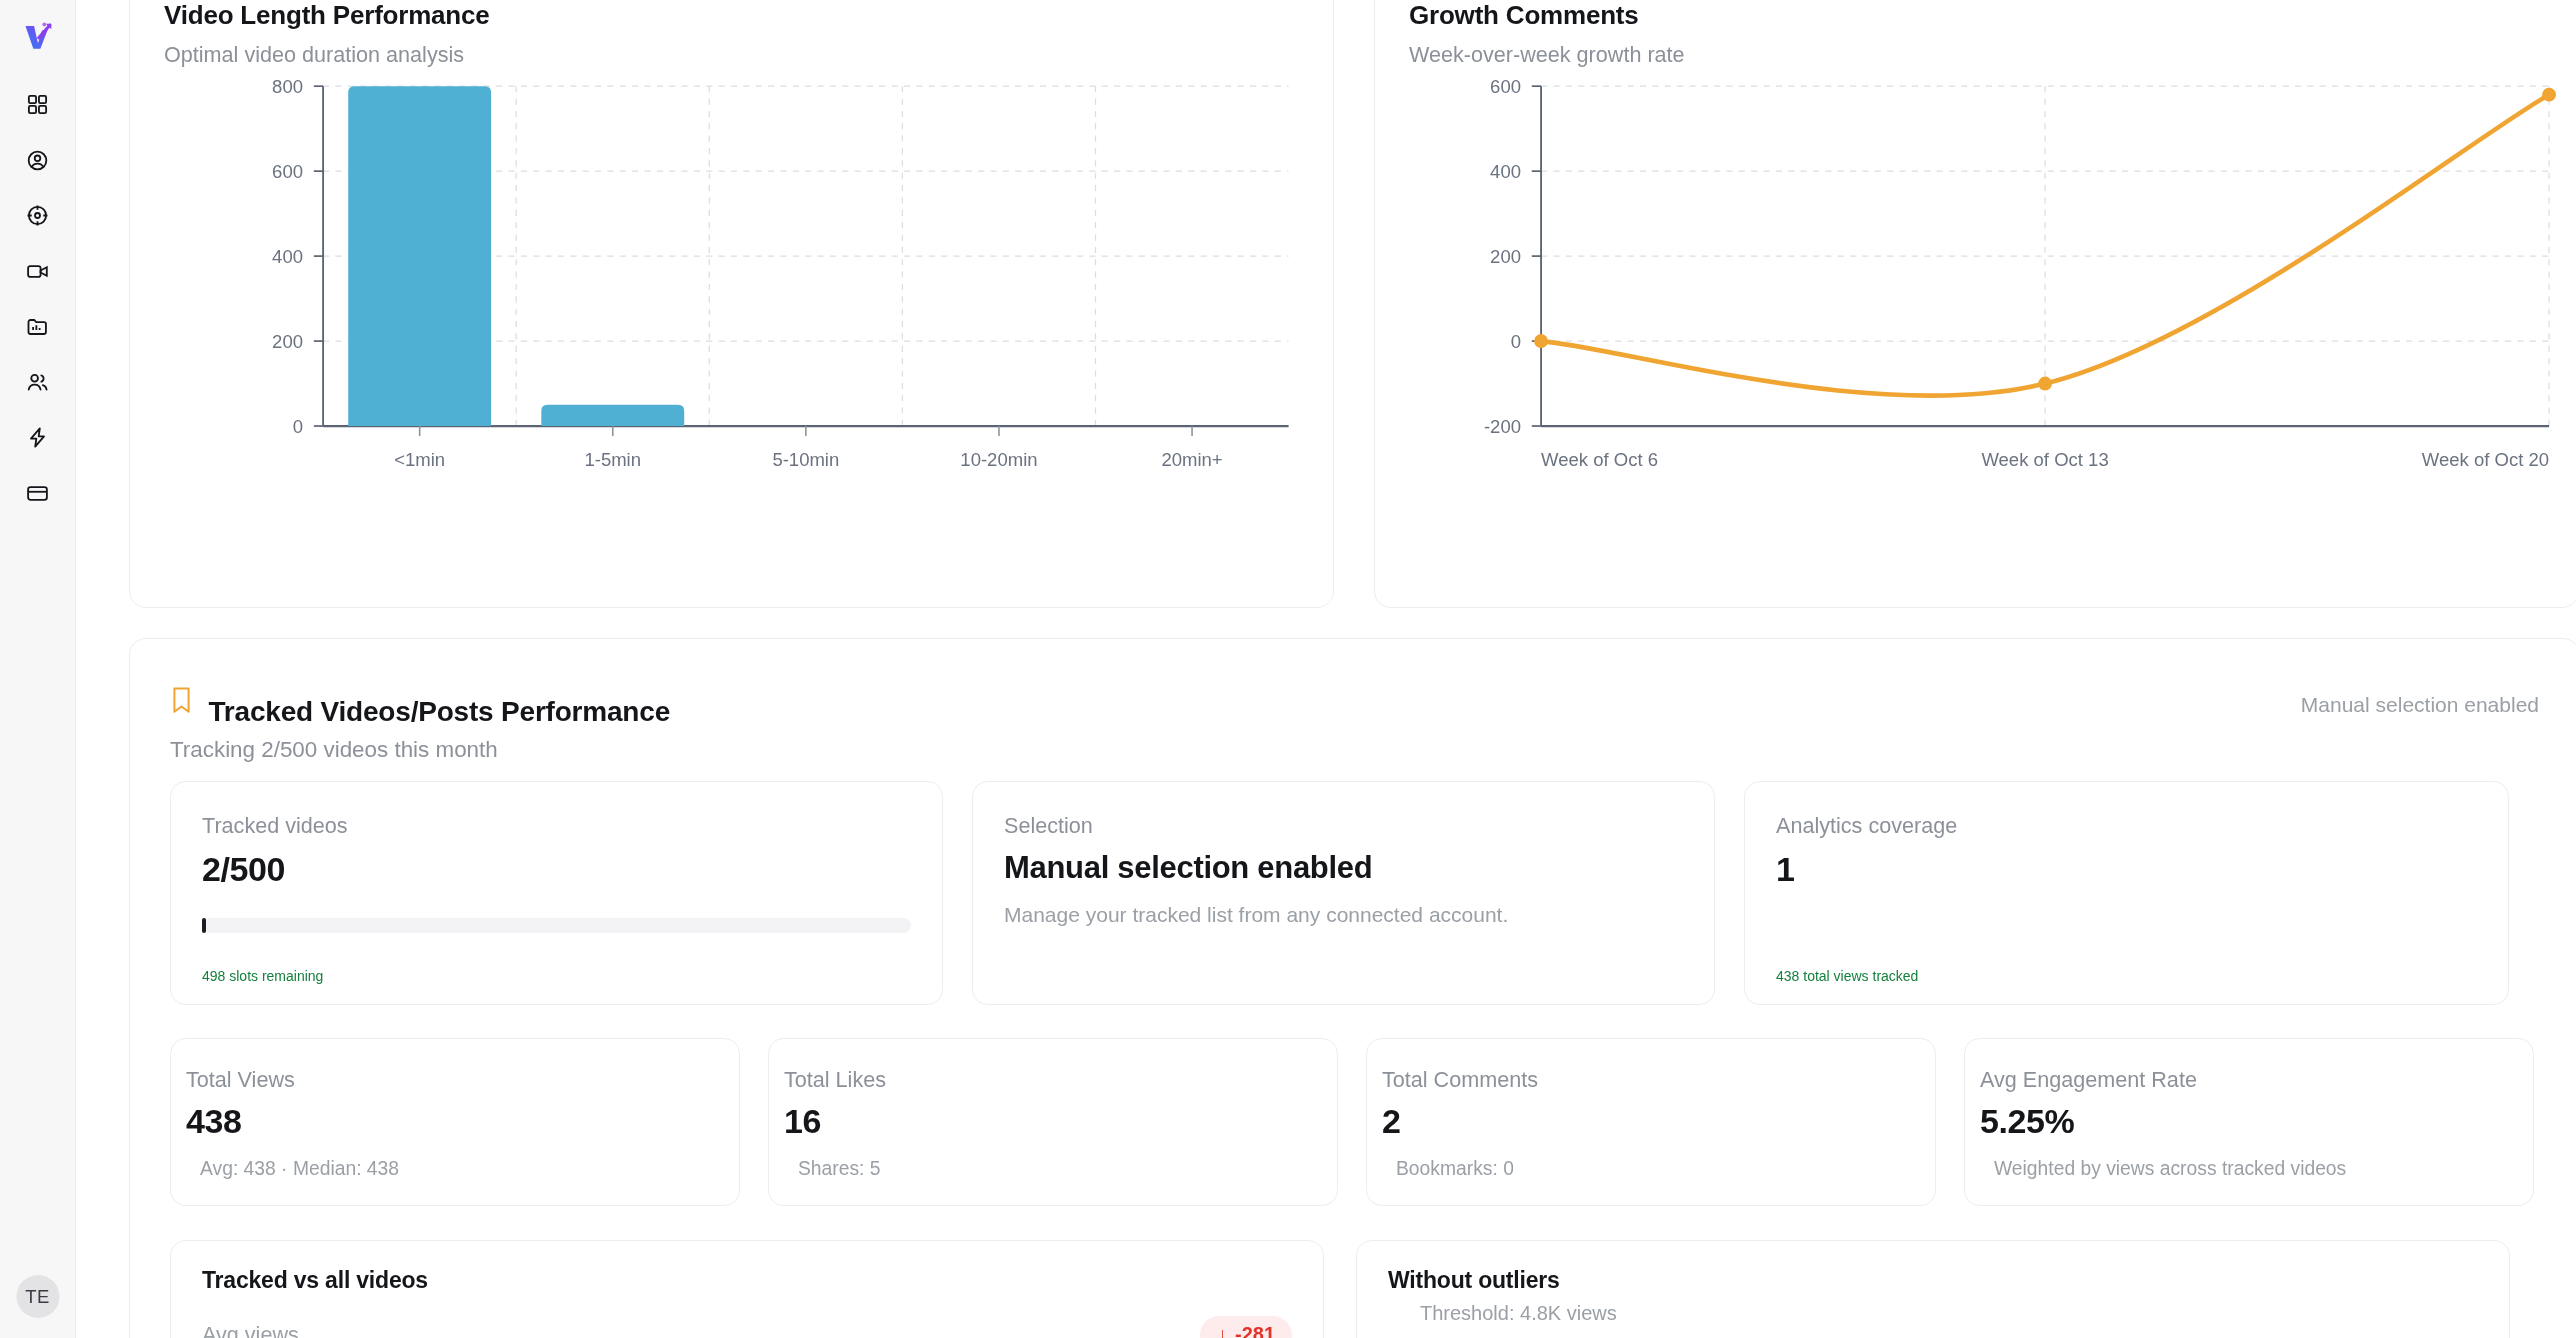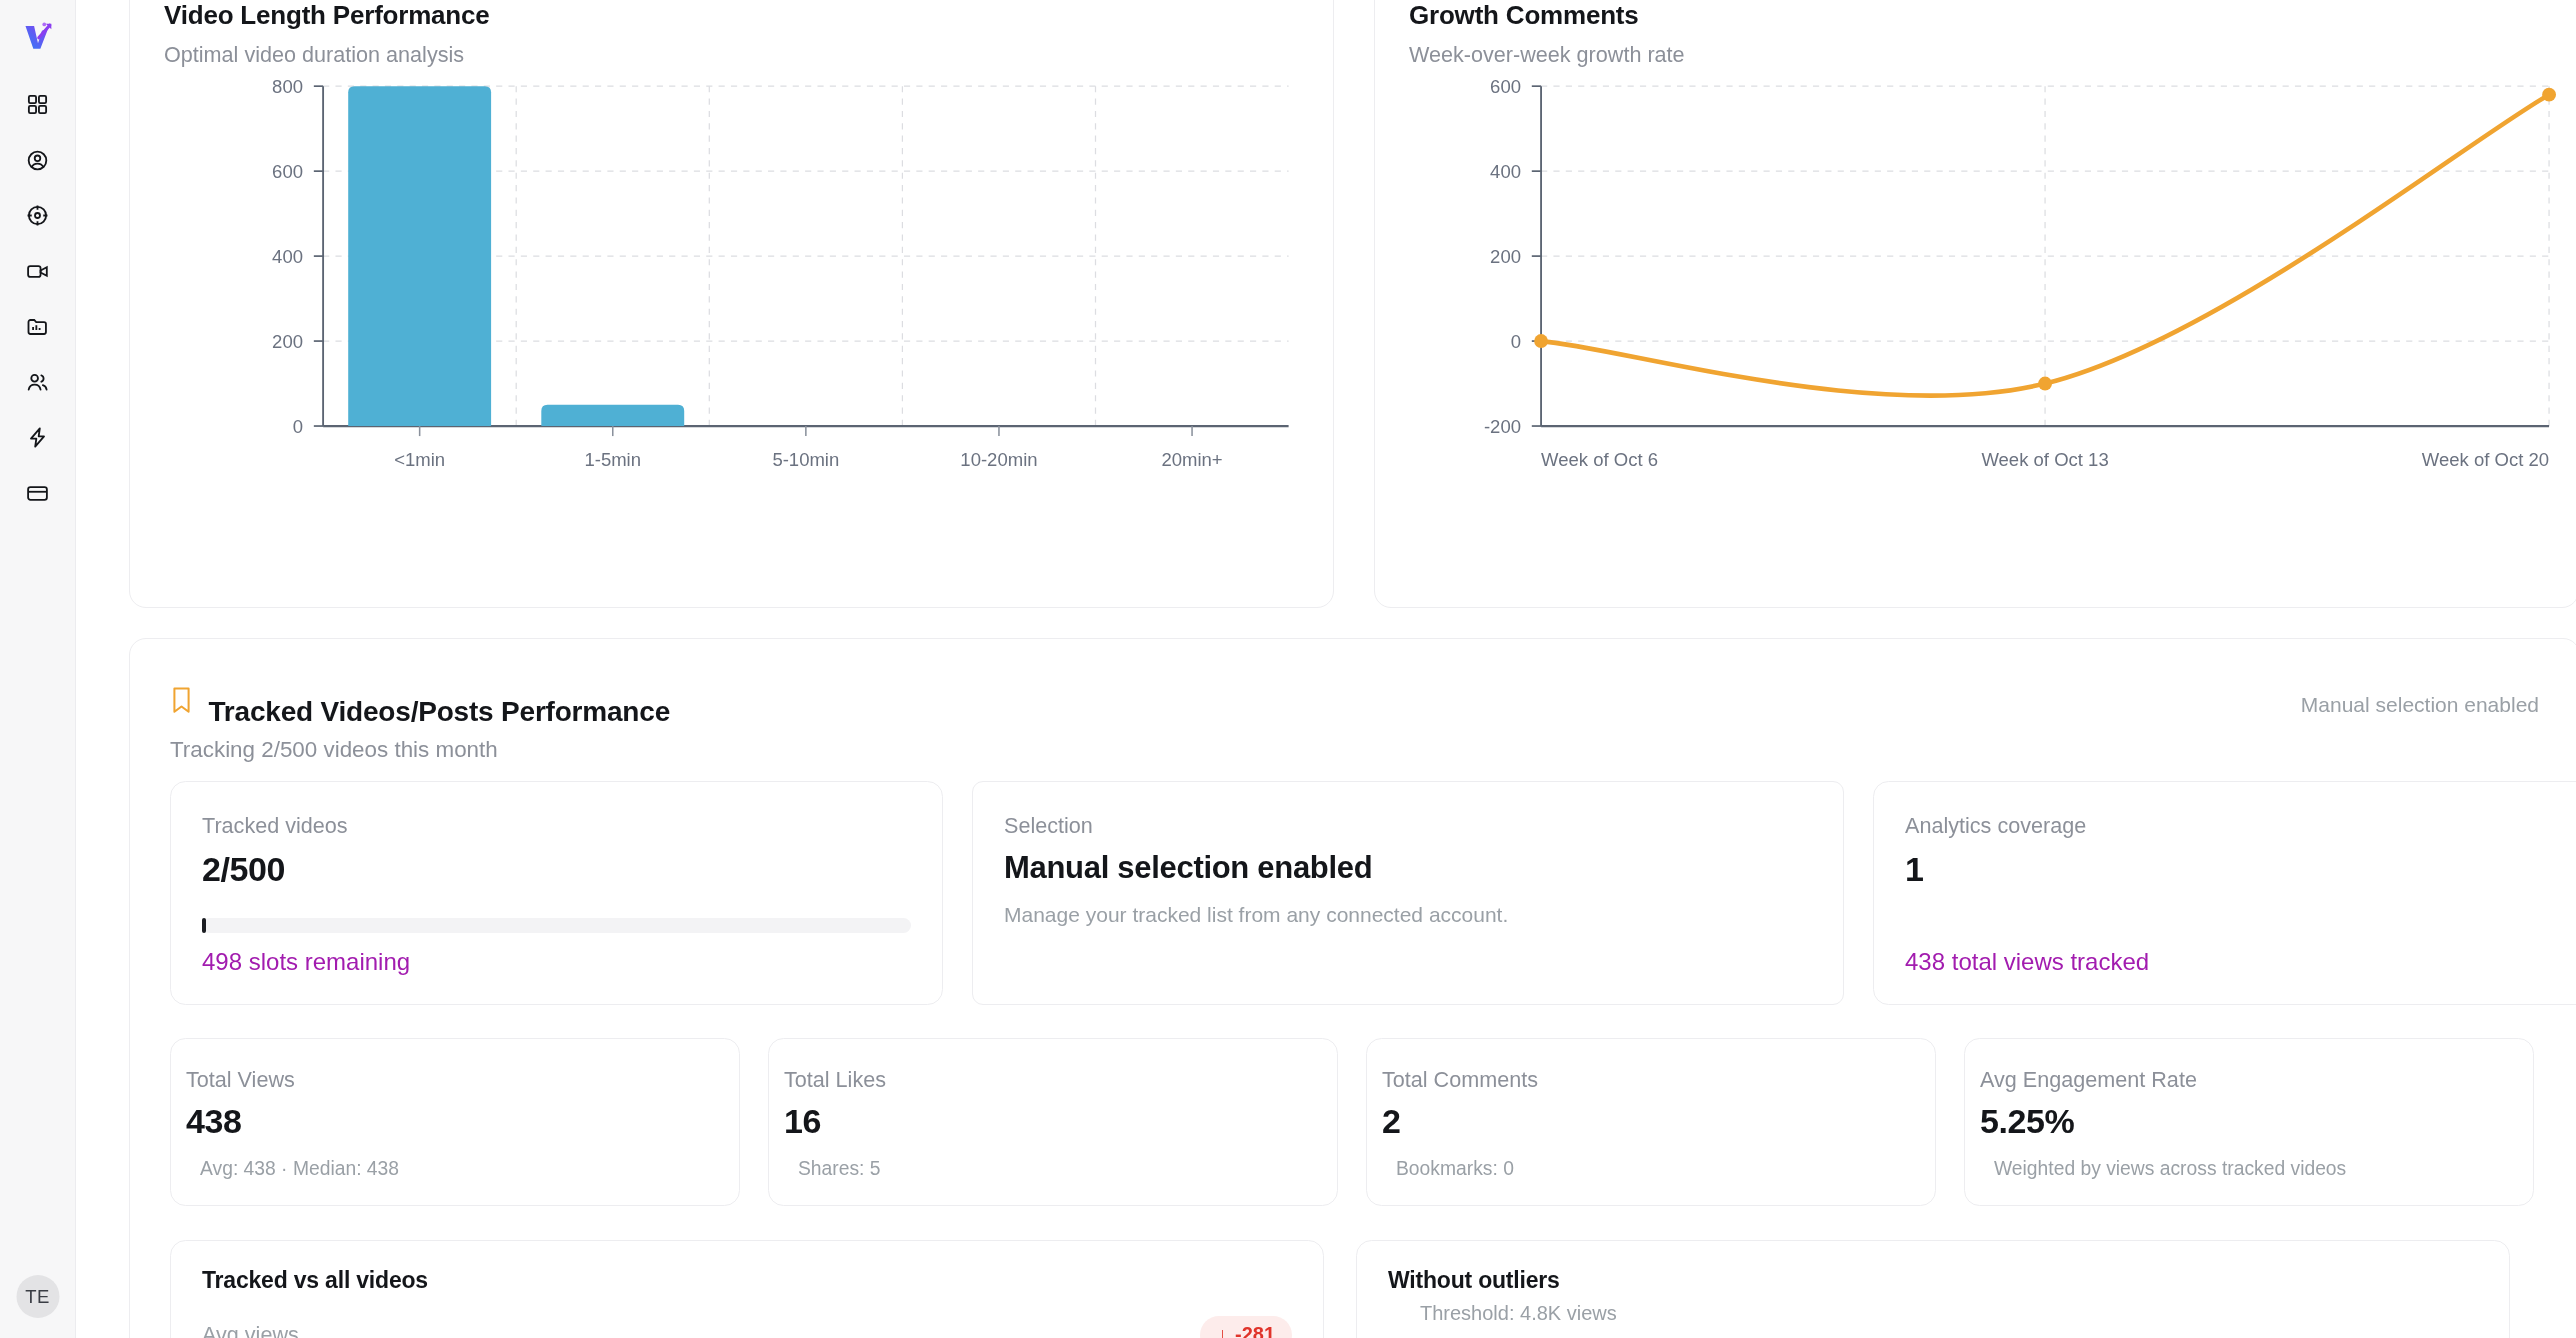--- a/index.html
+++ b/index.html
@@ -68,26 +68,26 @@
     position:absolute;right:40px;top:54px;
     font-size:21px;color:#9aa0a6;
   }
 
   .row3{position:absolute;left:40px;top:142px;display:flex;gap:29px;}
   .statcard{
     border:0.8px solid #ededf0;border-radius:15.5px;background:#fff;
     padding:31px 31px 28px 31px;position:relative;
   }
   .sc-a{width:773px;height:224px;}
-  .sc-b{width:872px;height:224px;border-radius:11px;}
+  .sc-b{width:743px;height:224px;}
   .sc-c{width:765px;height:224px;}
   .sc-label{font-size:21.6px;color:#8c9099;}
   .sc-big{font-size:34px;font-weight:700;color:#14161a;margin-top:10.8px;letter-spacing:-0.4px;}
   .sc-big-sm{font-size:31px;font-weight:700;color:#14161a;margin-top:10.8px;letter-spacing:-0.3px;}
-  .sc-foot{font-size:24px;color:#a21caf;position:absolute;left:31px;bottom:28px;}
+  .sc-foot{font-size:14px;color:#15803d;position:absolute;left:31px;bottom:20px;}
   .sc-desc{font-size:21px;color:#9aa0a6;margin-top:17px;}
 
   .progress-track{
     position:absolute;left:31px;right:31px;bottom:71px;height:15.5px;border-radius:9.3px;background:#f3f3f5;
   }
   .progress-fill{height:15.5px;border-radius:9.3px;background:#1b1d22;}
 
   .row4{position:absolute;left:40px;top:399px;display:flex;gap:28px;}
   .mcard{
     width:570px;height:168px;border:0.8px solid #ededf0;border-radius:15.5px;background:#fff;

